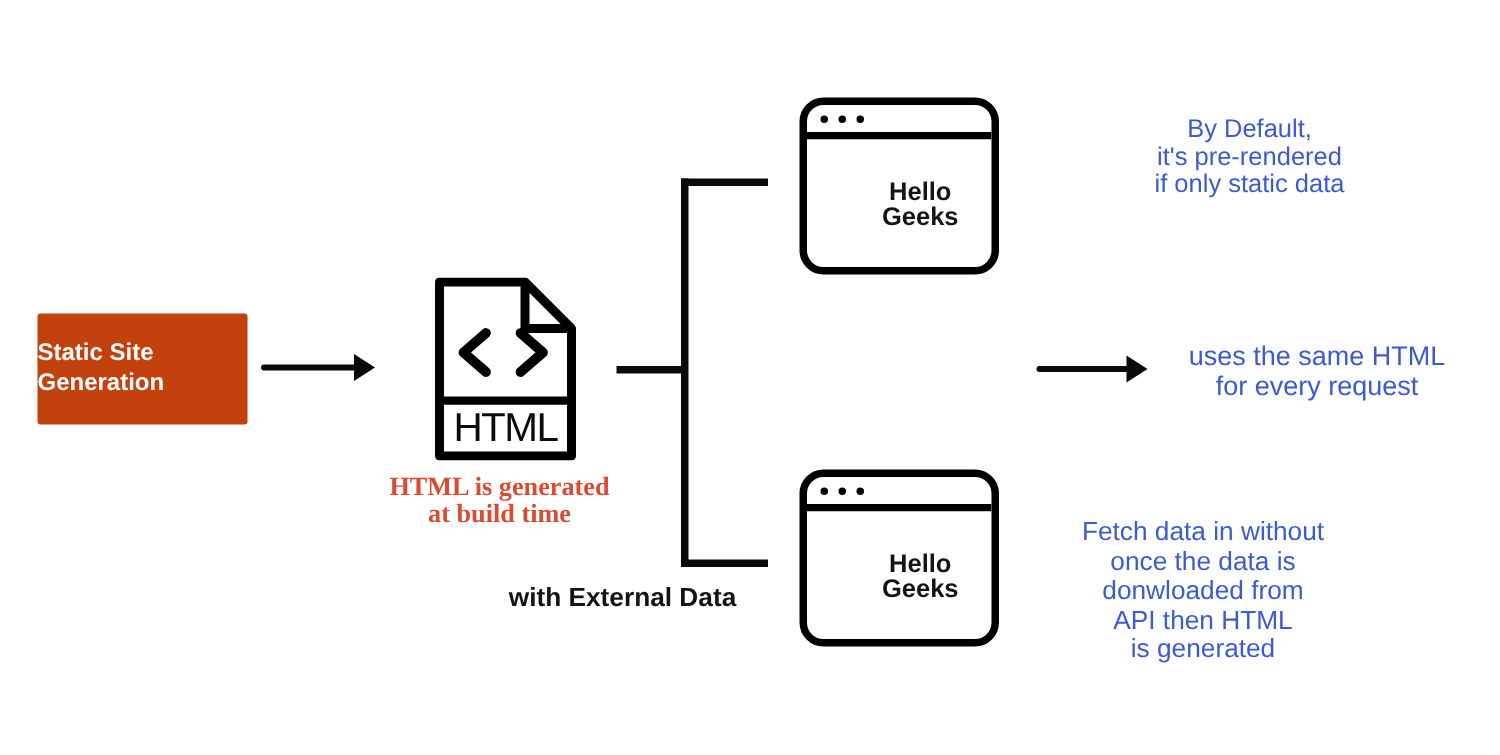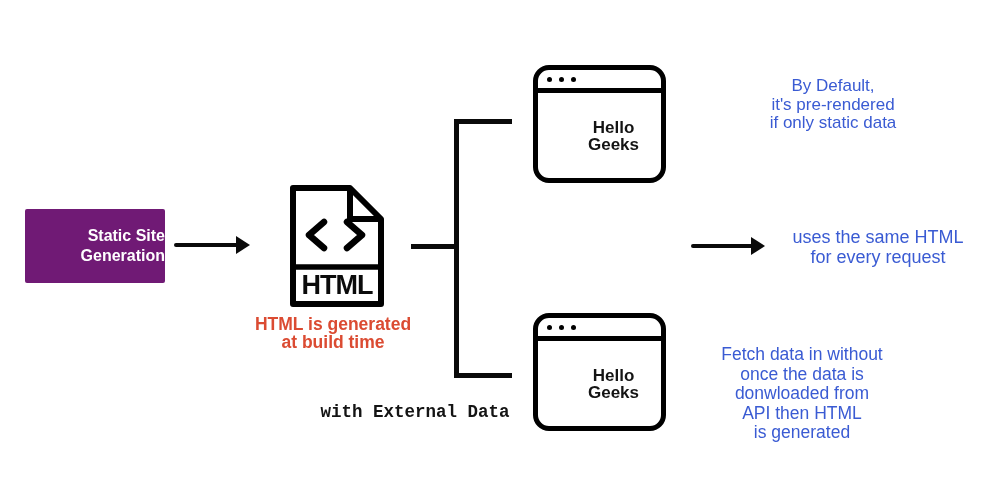--- a/index.html
+++ b/index.html
@@ -7,60 +7,60 @@
     position:relative;width:1000px;height:503px;background:#ffffff;overflow:hidden;
     font-family:"Liberation Sans", sans-serif;
   }
   .abs{position:absolute;}
   .pre{white-space:pre-line;}
   .center{text-align:center;}
 
   
   .source-box{
     left:25px;top:209px;width:140px;height:74px;
-    background:#701a75;color:#ffffff;
+    background:#c2410c;color:#ffffff;
     display:flex;align-items:center;justify-content:center;
-    font-size:16px;font-weight:700;line-height:1.25;text-align:right;
+    font-size:16px;font-weight:700;line-height:1.25;text-align:left;
     border-radius:2px;
   }
 
   
   .arrow-shaft{background:#0a0a0a;height:4px;border-radius:2px;}
   .arrow-head{width:0;height:0;border-top:9px solid transparent;border-bottom:9px solid transparent;border-left:14px solid #0a0a0a;}
 
   
   .line{background:#0a0a0a;}
 
   
   .file-wrap{left:287px;top:185px;width:100px;height:122px;}
   .file-label{
     position:absolute;left:3px;right:3px;top:83px;height:34px;
     display:flex;align-items:center;justify-content:center;
-    font-size:27px;font-weight:700;color:#0b0b0b;letter-spacing:-1px;
+    font-size:27px;font-weight:400;color:#0b0b0b;letter-spacing:-1px;
   }
 
   
   .window{
     width:123px;height:108px;border:5px solid #000;border-radius:16px;background:#fff;
     display:flex;flex-direction:column;
   }
   .win-titlebar{
     height:18px;border-bottom:5px solid #000;
     display:flex;align-items:center;gap:7px;padding-left:9px;
     border-radius:10px 10px 0 0;
   }
   .dot{width:5px;height:5px;border-radius:50%;background:#000;}
   .win-body{
     flex:1;display:flex;align-items:center;justify-content:center;
     font-size:17px;font-weight:600;color:#141414;line-height:1.0;text-align:center;margin-left:28px;
   }
 
   
   .black-label{font-size:17.5px;font-weight:700;color:#141414;white-space:nowrap;}
-  .red-note{font-size:17.5px;font-weight:700;color:#DB4B32;line-height:18px;}
+  .red-note{font-size:17.5px;font-weight:700;color:#DB4B32;line-height:18px;font-family:Liberation Serif, serif;}
   .blue-note{font-weight:400;color:#3A5BD3;}
   .note-top{left:733px;top:77px;width:200px;font-size:17px;line-height:18.5px;}
   .note-mid{left:778px;top:228px;width:200px;font-size:18px;line-height:19.5px;}
   .note-bottom{left:697px;top:345px;width:210px;font-size:17.5px;line-height:19.5px;}
 </style>
 </head>
 <body>
 
 <div class="canvas">
 
@@ -83,21 +83,21 @@
   </div>
 
   <div class="abs red-note pre center" style="left:228px;top:315px;width:210px;">HTML is generated
 at build time</div>
 
   <div class="abs line" style="left:411px;top:244px;width:46px;height:5px;"></div>
   <div class="abs line" style="left:454px;top:119px;width:5px;height:259px;"></div>
   <div class="abs line" style="left:454px;top:119px;width:58px;height:5px;"></div>
   <div class="abs line" style="left:454px;top:373px;width:58px;height:5px;"></div>
 
-  <div class="abs black-label center" style="left:295px;top:402px;width:240px;font-family:Liberation Mono, monospace;">with External Data</div>
+  <div class="abs black-label center" style="left:295px;top:388px;width:240px;">with External Data</div>
 
   <div class="abs window" style="left:533px;top:65px;">
     <div class="win-titlebar">
       <span class="dot"></span>
       <span class="dot"></span>
       <span class="dot"></span>
     </div>
     <div class="win-body pre">Hello
 Geeks</div>
   </div>

